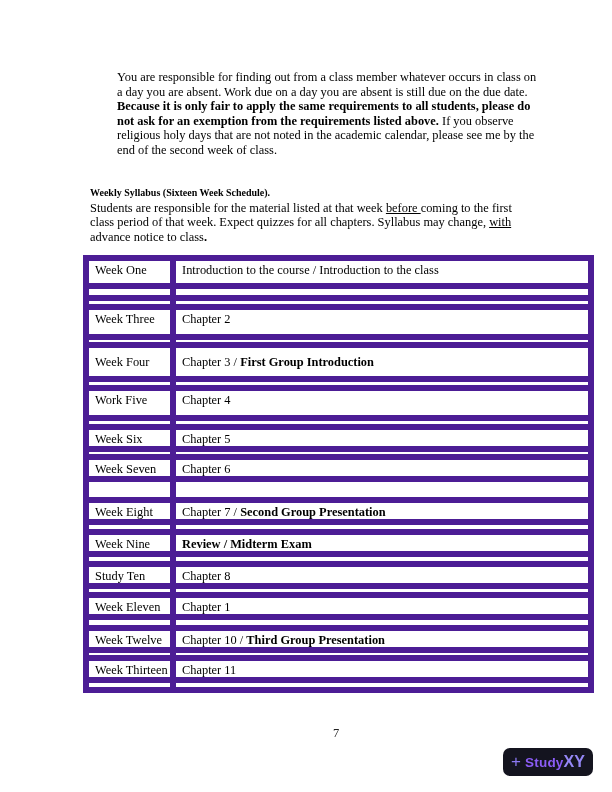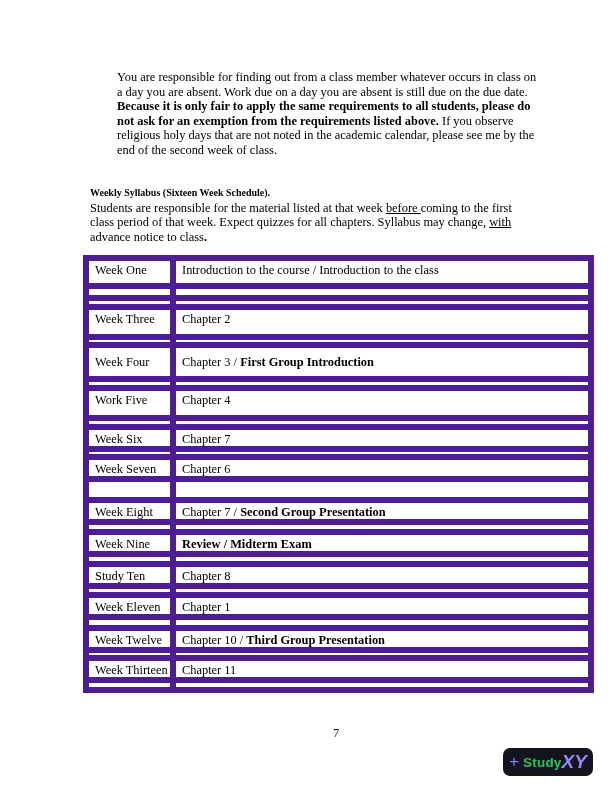--- a/index.html
+++ b/index.html
@@ -34,21 +34,21 @@
     position:absolute;left:300px;top:726px;width:72px;
     text-align:center;font-size:12.5px;color:#222;
   }
   .logo-badge{
     position:absolute;left:503px;top:748px;width:90px;height:28px;
     border-radius:7px;display:flex;align-items:center;justify-content:center;
     font-family:"Liberation Sans",sans-serif;cursor:pointer;
   }
   .logo-plus{font-size:17px;font-weight:400;margin-right:4px;line-height:1;transform:translateY(-1px);}
   .logo-study{font-weight:700;font-size:13.5px;letter-spacing:.2px;}
-  .logo-xy{font-weight:700;font-size:19px;font-style:italic;}
+  .logo-xy{font-weight:700;font-size:16px;}
 </style>
 </head>
 <body>
 
 <div class="page">
 
   <p class="para absence"><span>You are responsible for finding out from a class member whatever occurs in class on a day you are absent. Work due on a day you are absent is still due on the due date. </span><span class="bold">Because it is only fair to apply the same requirements to all students, please do not ask for an exemption from the requirements listed above.</span><span>  If you observe religious holy days that are not noted in the academic calendar, please see me by the end of the second week of class.</span></p>
 
   <div class="syllabus-block">
     <p class="syllabus-heading">Weekly Syllabus (Sixteen Week Schedule).</p>
@@ -97,21 +97,21 @@
         <td>Work Five</td>
         <td><span>Chapter 4</span><span class="bold"></span></td>
       </tr>
       <tr class="sp h9">
           <td></td>
           <td></td>
         </tr>
 
       <tr class="h20">
         <td>Week Six</td>
-        <td><span>Chapter 7</span><span class="bold"></span></td>
+        <td><span>Chapter 5</span><span class="bold"></span></td>
       </tr>
       <tr class="sp h8">
           <td></td>
           <td></td>
         </tr>
 
       <tr class="h20">
         <td>Week Seven</td>
         <td><span>Chapter 6</span><span class="bold"></span></td>
       </tr>
@@ -173,17 +173,17 @@
           <td></td>
           <td></td>
         </tr>
     </tbody>
   </table>
 
   <div class="pagenum">7</div>
 
   <div class="logo-badge" style="background: rgb(20, 20, 31);">
     <span class="logo-plus" style="color: rgb(139, 121, 243);">+</span>
-    <span class="logo-study" style="color: #22c55e;">Study</span>
+    <span class="logo-study" style="color: #8b5cf6;">Study</span>
     <span class="logo-xy" style="color: rgb(149, 135, 245);">XY</span>
   </div>
 
 </div>
 
 </body></html>

